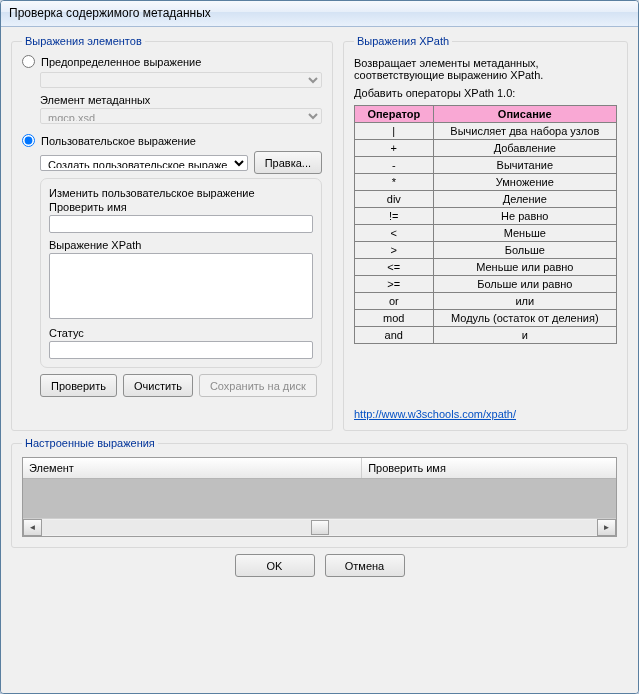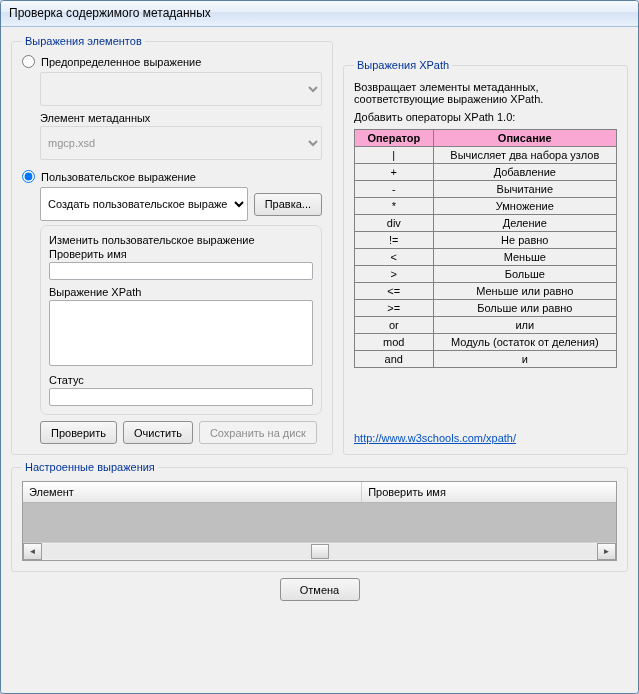--- a/index.html
+++ b/index.html
@@ -2,30 +2,30 @@
 <html><head>
 <meta charset="utf-8">
 <style>
   html,body{margin:0;padding:0;font-family:"Segoe UI",Tahoma,Arial,sans-serif;font-size:11px;color:#000;}
   body{background:linear-gradient(to bottom,#e3edf8,#c9d9ee);width:639px;height:694px;box-sizing:border-box;}
   .window{width:639px;height:694px;border:1px solid #5a7fa0;box-sizing:border-box;background:#fff;border-radius:4px;overflow:hidden;box-shadow:0 0 6px rgba(0,0,0,0.3);}
   .titlebar{height:25px;line-height:25px;padding:0 8px;background:linear-gradient(to bottom,#f6f9fd 0%,#e6eef9 45%,#d5e3f4 46%,#e9f1fb 100%);border-bottom:1px solid #a7bcd6;font-size:12px;color:#000;}
   .client{padding:8px 10px 6px 10px;background:#f0f0f0;height:calc(100% - 25px);box-sizing:border-box;}
   fieldset{border:1px solid #d9d9d9;border-radius:3px;margin:0 0 6px 0;padding:8px 10px 10px 10px;background:#f0f0f0;}
   legend{padding:0 3px;color:#003399;font-size:11px;}
-  .cols{display:flex;gap:10px;align-items:flex-end;}
+  .cols{display:flex;gap:10px;}
   .col-left{flex:0 0 300px;}
   .col-right{flex:1;}
   label.plain{display:block;margin:2px 0 2px 0;}
   input[type=text], textarea, select{
      border:1px solid #abadb3;background:#fff;font:inherit;padding:2px 3px;box-sizing:border-box;border-radius:2px;
   }
   input[type=text].wide{width:100%;}
   textarea{width:100%;resize:none;}
-  select{width:100%;height:34px;}
+  select{width:100%;height:16px;}
   .disabled{background:#f0f0f0!important;color:#6d6d6d;border-color:#cfcfcf;}
   button{
      font:inherit;padding:2px 10px;height:23px;border:1px solid #8e8f8f;border-radius:3px;
      background:linear-gradient(to bottom,#f7f7f7,#e3e3e3);cursor:default;
   }
   button:disabled{color:#8d8d8d;border-color:#c1c1c1;background:#f2f2f2;}
   .btnrow{display:flex;gap:6px;margin-top:6px;}
   .btnrow.center{justify-content:center;}
   .radio{display:flex;align-items:center;gap:6px;margin-bottom:4px;}
   .radio input{margin:0;}
@@ -188,16 +188,17 @@
           <div class="sbtn">◄</div>
           <div class="strack">
               <div class="sthumb"></div>
             </div>
           <div class="sbtn">►</div>
         </div>
       </div>
     </fieldset>
 
     <div class="footer">
+      <button>OK</button>
       <button>Отмена</button>
     </div>
   </div>
 </div>
 
 </body></html>

